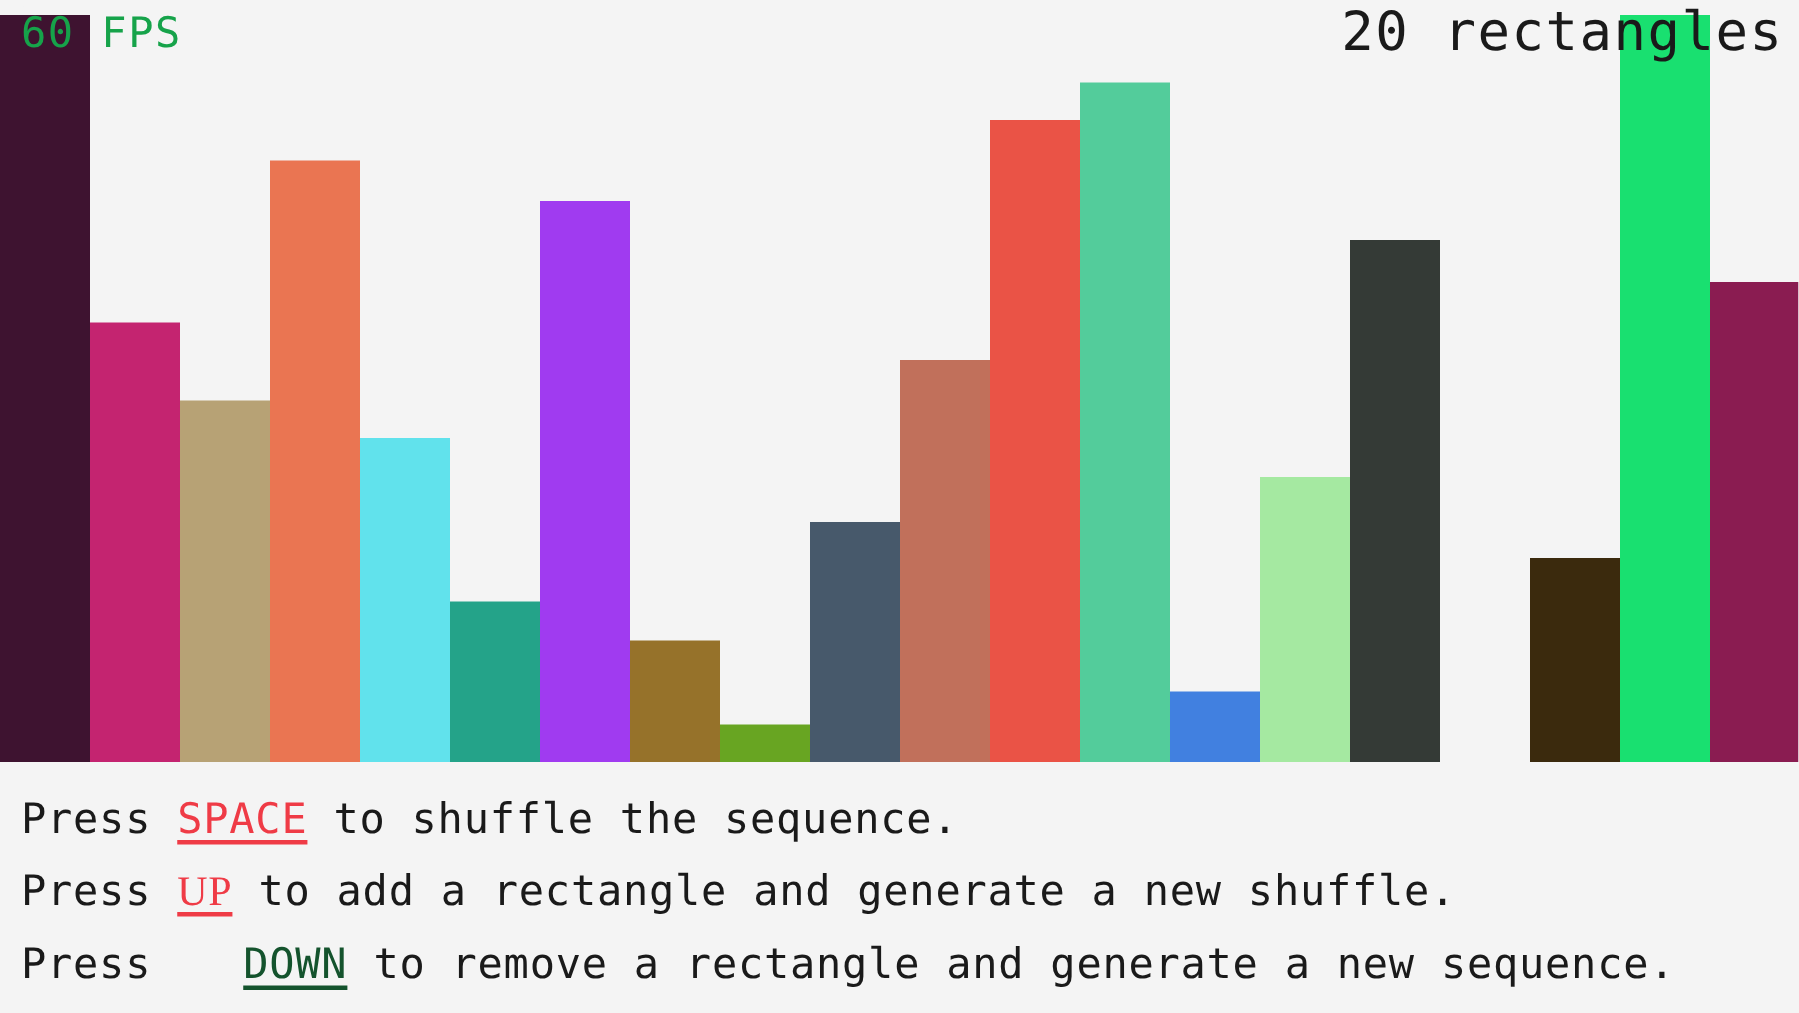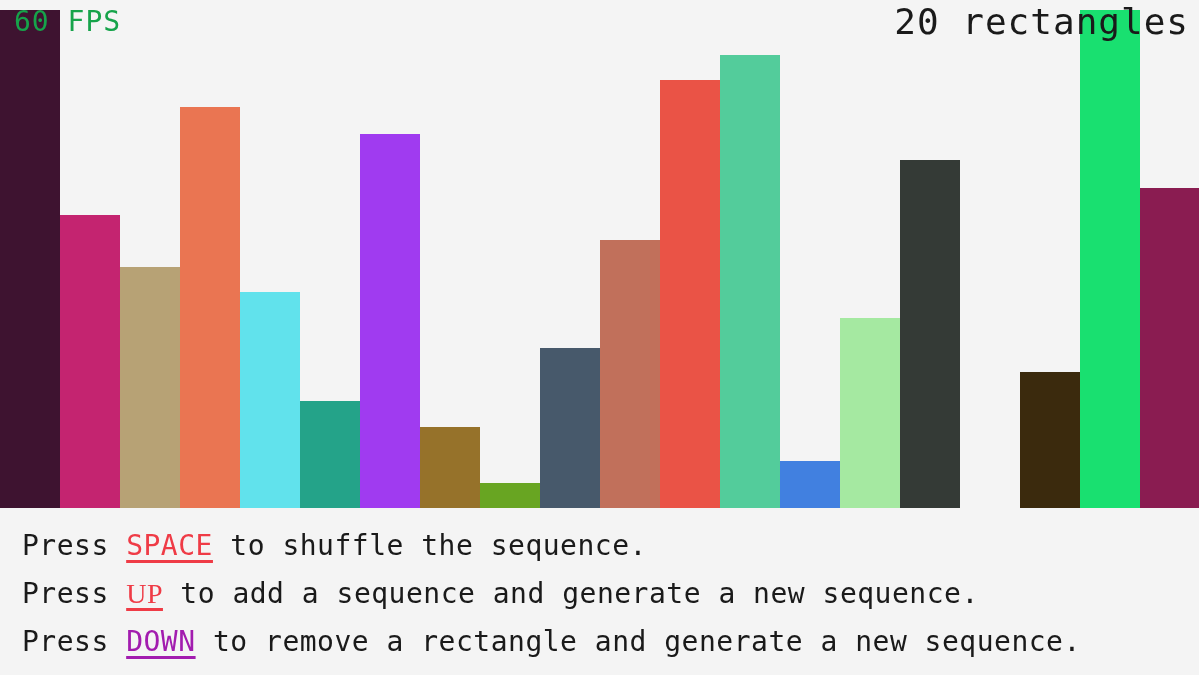--- a/index.html
+++ b/index.html
@@ -66,21 +66,21 @@
   }
 
   
   #instructions {
     position: absolute;
     left: 0;
     top: 508px;
     width: 1199px;
     height: 167px;
     background: #f4f4f4;
-    padding: 14px 0 0 22px;
+    padding: 14px 0 0 14px;
     box-sizing: border-box;
   }
 
   .instruction-line {
     font-family: "DejaVu Sans Mono", monospace;
     font-size: 28px;
     line-height: 48px;
     color: #1a1a1a;
     letter-spacing: 0.5px;
     white-space: nowrap;
@@ -119,17 +119,17 @@
       <div class="bar" style="left: 1020px; width: 60px; height: 136px; background: rgb(59, 42, 13);"></div>
       <div class="bar" style="left: 1080px; width: 60px; height: 498px; background: rgb(25, 224, 112);"></div>
       <div class="bar" style="left: 1140px; width: 59px; height: 320px; background: rgb(138, 28, 81);"></div>
     </div>
 
   <div id="fps-label">60 FPS</div>
   <div id="count-label">20 rectangles</div>
 
   <div id="instructions">
       <div class="instruction-line"><span>Press </span><span class="key" style="color: rgb(239, 59, 70);">SPACE</span><span> to shuffle the sequence.</span></div>
-      <div class="instruction-line"><span>Press </span><span class="key" style="color: rgb(239, 59, 70); font-family: Liberation Serif, serif;">UP</span><span> to add a sequence and generate a new sequence.</span></div>
-      <div class="instruction-line"><span>Press </span><span class="key" style="color: #a21caf;">DOWN</span><span> to remove a rectangle and generate a new sequence.</span></div>
+      <div class="instruction-line"><span>Press </span><span class="key" style="color: rgb(239, 59, 70); font-family: Liberation Serif, serif;">UP</span><span> to add a rectangle and generate a new shuffle.</span></div>
+      <div class="instruction-line"><span>Press </span><span class="key" style="color: #14532d; margin-left: 44px;">DOWN</span><span> to remove a rectangle and generate a new sequence.</span></div>
     </div>
 
 </div>
 
 </body></html>

